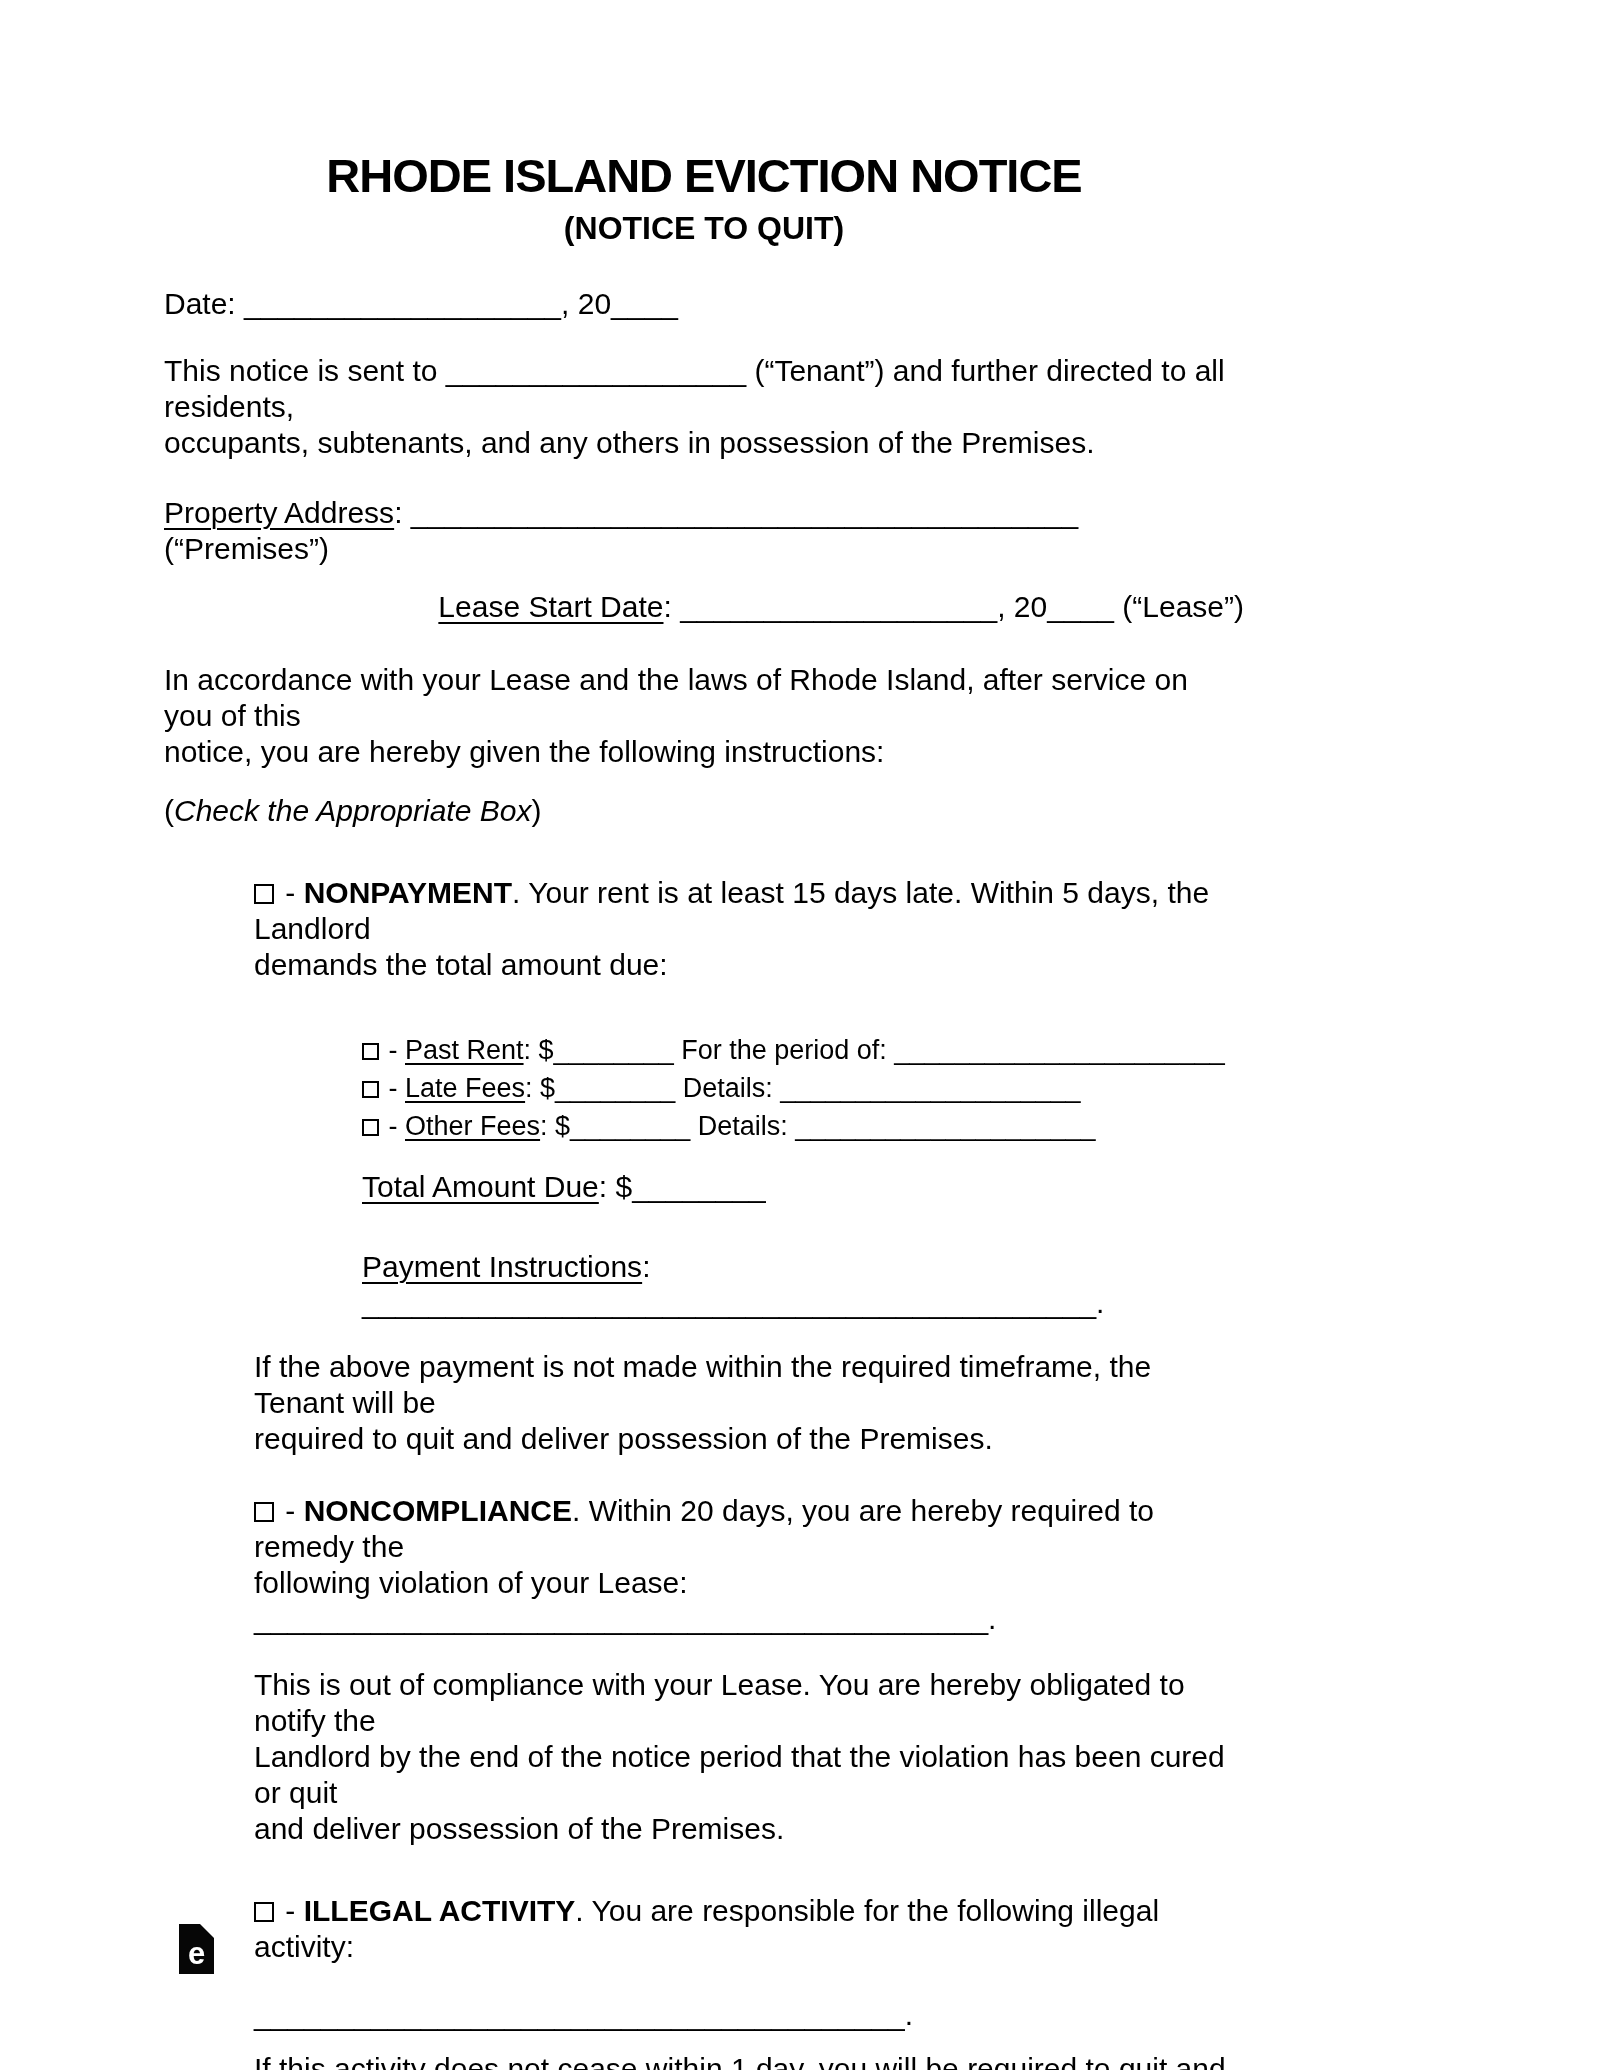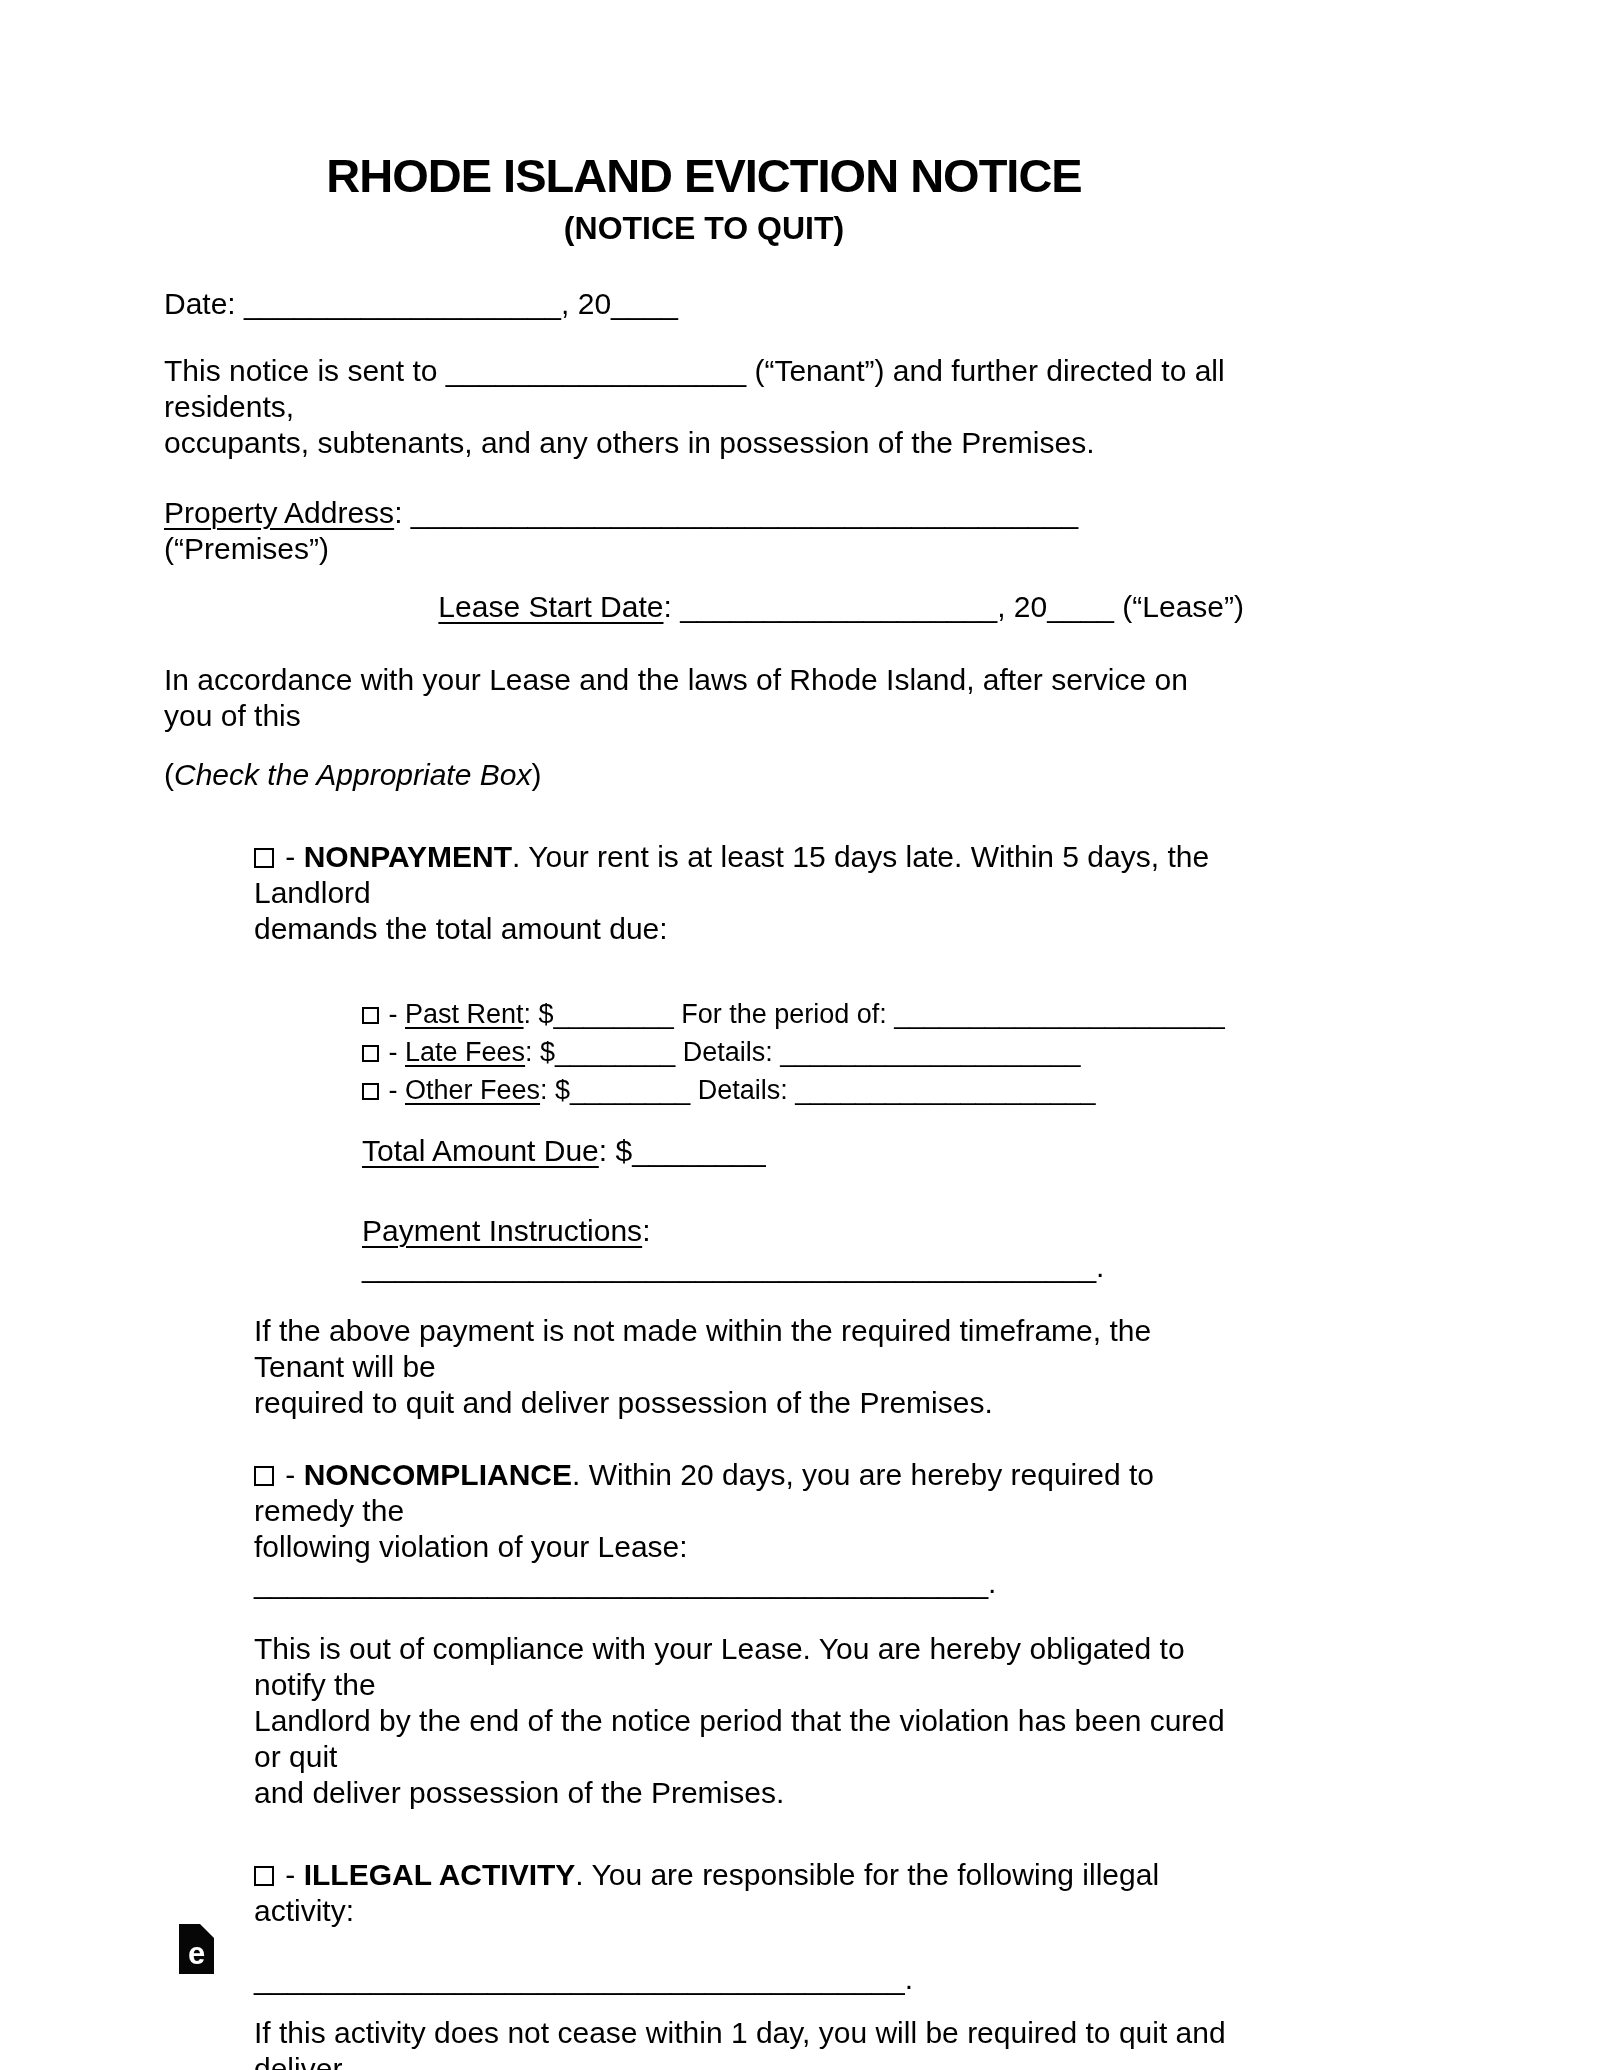--- a/index.html
+++ b/index.html
@@ -100,21 +100,21 @@
   <div class="subtitle">(NOTICE TO QUIT)</div>
 
   <p class="p-date"><span>Date: ___________________, 20____</span></p>
 
   <p class="p-tenant"><span>This notice is sent to __________________ (“Tenant”) and further directed to all residents,</span><br><span>occupants, subtenants, and any others in possession of the Premises.</span></p>
 
   <p class="p-property"><span class="u">Property Address</span><span>: ________________________________________ (“Premises”)</span></p>
 
   <p class="p-lease"><span class="u">Lease Start Date</span><span>: ___________________, 20____ (“Lease”)</span></p>
 
-  <p class="p-accordance"><span>In accordance with your Lease and the laws of Rhode Island, after service on you of this</span><br></p>
+  <p class="p-accordance"><span>In accordance with your Lease and the laws of Rhode Island, after service on you of this</span><br><span>notice, you are hereby given the following instructions:</span></p>
 
   <p class="p-check"><span>(</span><span class="i">Check the Appropriate Box</span><span>)</span></p>
 
   <p class="p-nonpayment ind1"><span class="cb"></span><span> - </span><span class="b">NONPAYMENT</span><span>. Your rent is at least 15 days late. Within 5 days, the Landlord</span><br><span>demands the total amount due:</span></p>
 
   <p class="p-fees ind2"><span class="cb"></span><span> - </span><span class="u">Past Rent</span><span>: $________ For the period of: ______________________</span><br><span class="cb"></span><span> - </span><span class="u">Late Fees</span><span>: $________ Details: ____________________</span><br><span class="cb"></span><span> - </span><span class="u">Other Fees</span><span>: $________ Details: ____________________</span></p>
 
   <p class="p-total ind2"><span class="u">Total Amount Due</span><span>: $________</span></p>
 
   <p class="p-payment ind2"><span class="u">Payment Instructions</span><span>: ____________________________________________.</span></p>

